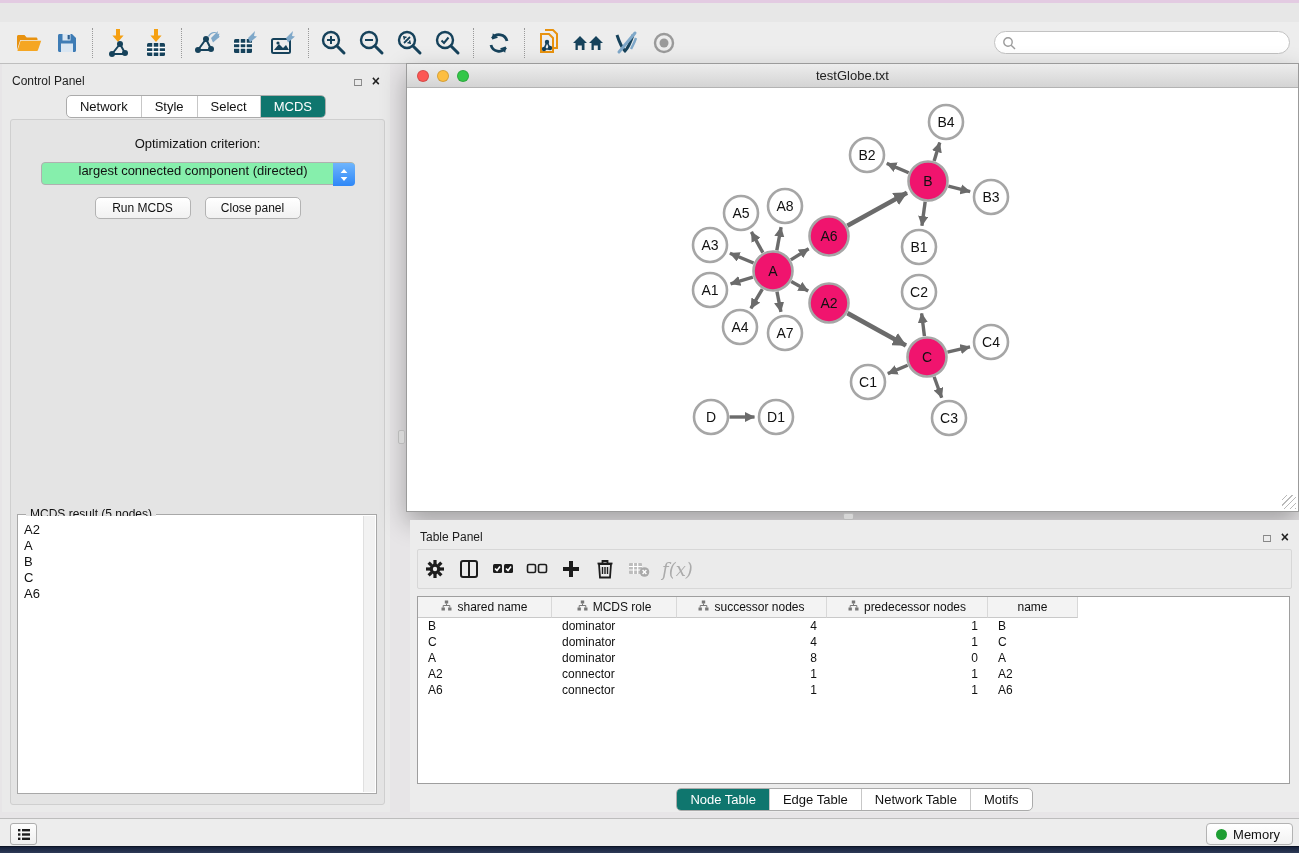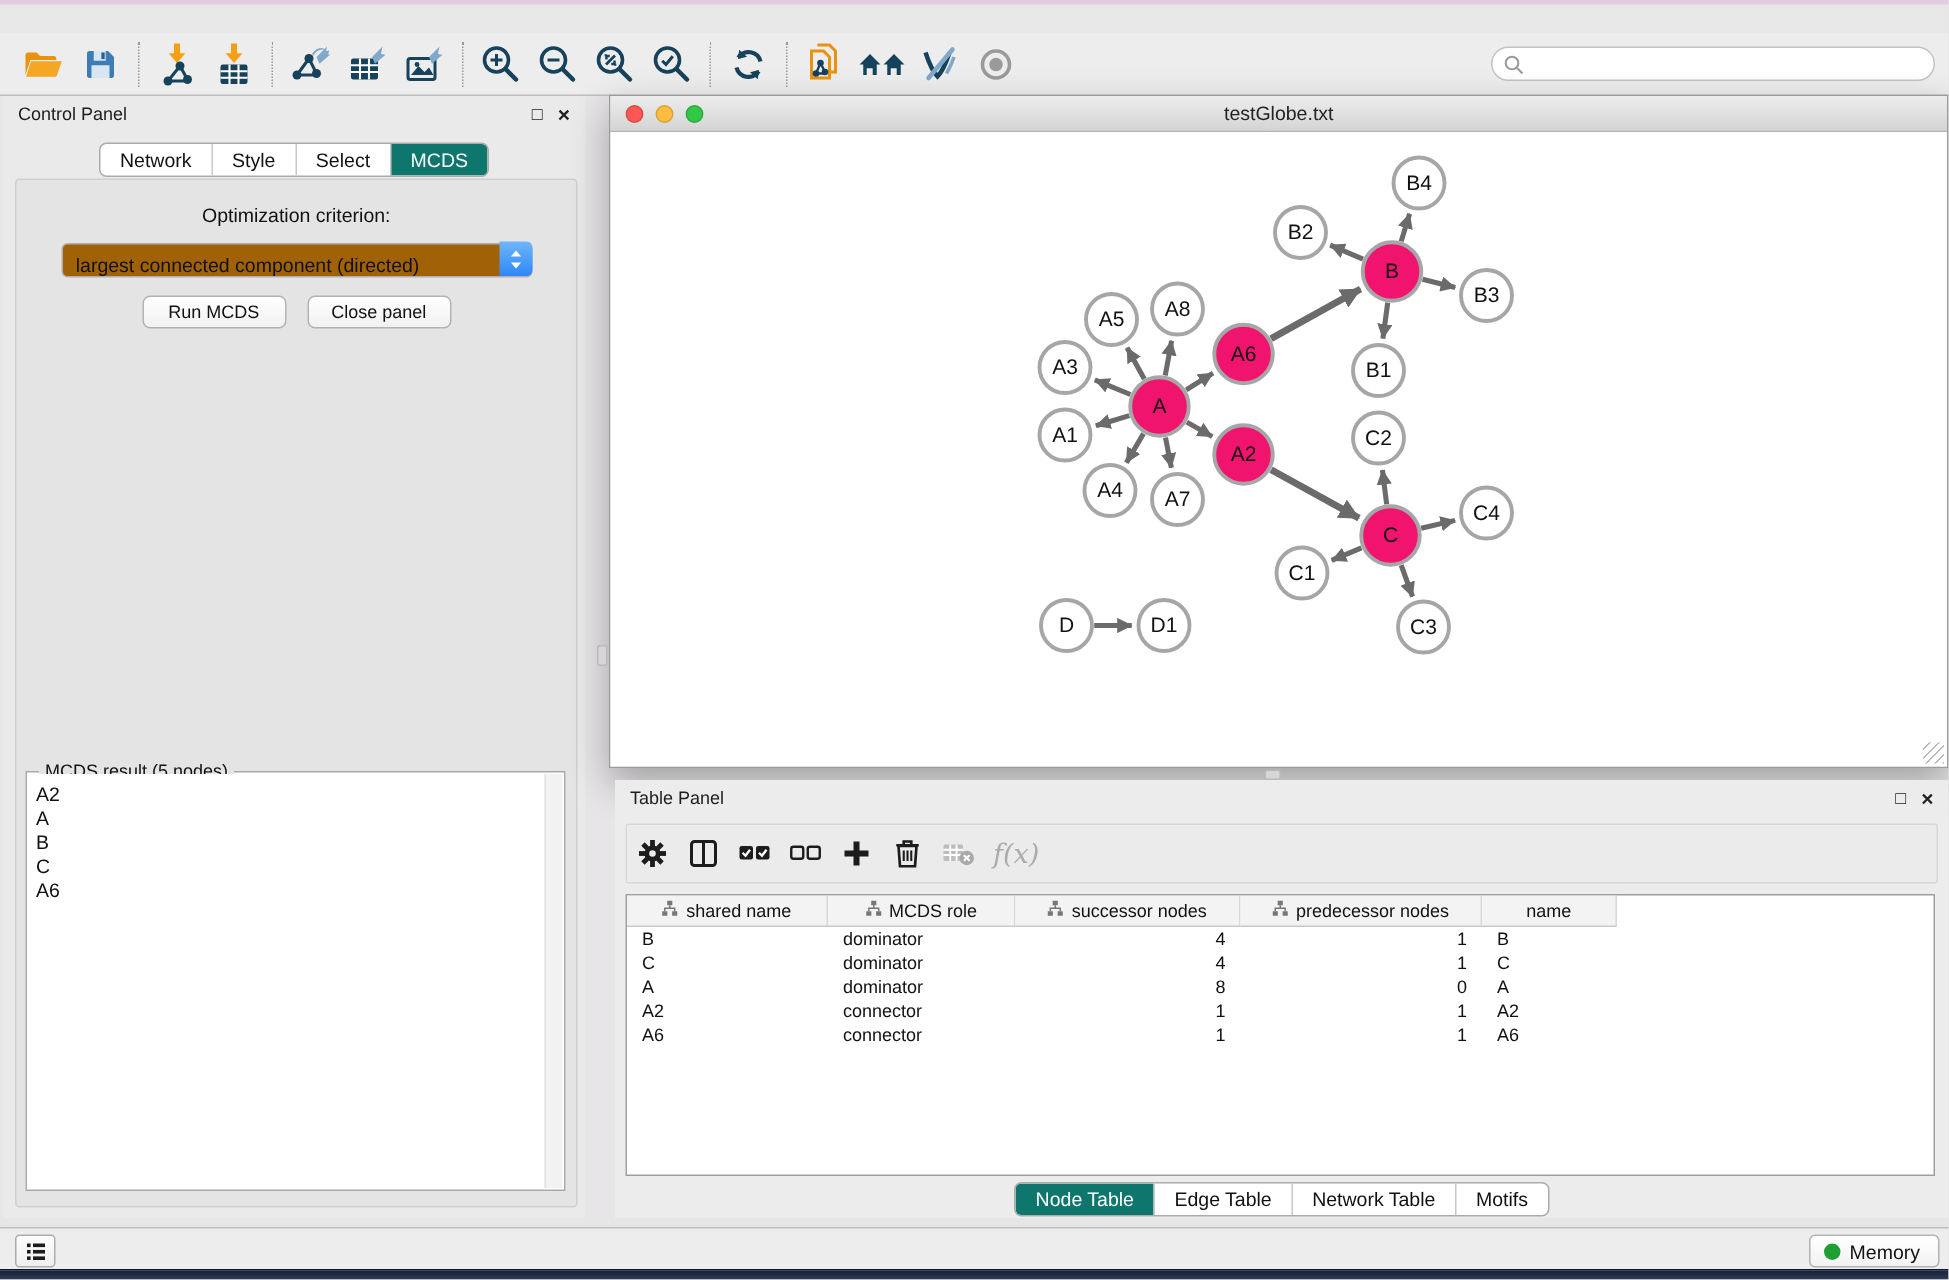--- a/index.html
+++ b/index.html
@@ -25,36 +25,36 @@
   .vsep { width:0; height:30px; border-left:1px dotted #9a9a9a; margin:0 6px; }
   .searchbox { position:absolute; right:9px; top:9px; width:296px; height:23px; background:#fff;
                border:1px solid #C2C2C2; border-radius:12px; display:flex; align-items:center; padding-left:7px; }
   .searchbox input { border:none; outline:none; flex:1; font-size:12px; background:transparent; height:100%; }
 
   
   .content { position:absolute; left:0; top:64px; width:100%; height:754px; background:#E7E5E7; }
 
   
   .control-panel { position:absolute; left:2px; top:0; width:388px; height:748px; background:#EAEAEA; }
-  .panel-header { height:24px; display:flex; align-items:center; padding:0 10px; font-size:12px; color:#1d1d1d; }
+  .panel-header { height:24px; display:flex; align-items:flex-end; padding:0 10px; font-size:12px; color:#1d1d1d; }
   .panel-header .ph-title { flex:1; }
   .ph-btn { font-size:12px; color:#222; margin-left:10px; line-height:1; cursor:default; }
   .ph-btn.close { font-weight:bold; font-size:14px; }
 
   .seg-row { display:flex; justify-content:center; margin-top:7px; }
   .segmented { display:inline-flex; background:#fff; border:1px solid #ABABAB; border-radius:5px; overflow:hidden; }
   .segmented .seg { padding:3px 13px; font-size:13px; color:#111; border-left:1px solid #C7C7C7; cursor:default; white-space:nowrap; }
   .segmented .seg:first-child { border-left:none; }
   .segmented .seg.active { background:#0f766e; color:#fff; }
 
   .cp-body { position:absolute; left:8px; top:55px; width:375px; height:686px;
              background:#E4E4E4; border:1px solid #CFCFCF; border-radius:3px; }
   .opt-label { text-align:center; margin-top:16px; font-size:13px; color:#111; }
-  .dropdown { position:relative; margin:11px auto 0; width:314px; height:23px; background:#a16207;
-              border:1px solid #B0B0B0; border-radius:4px; display:flex; align-items:flex-end; }
+  .dropdown { position:relative; margin:11px auto 0; width:314px; height:23px; background:#86efac;
+              border:1px solid #B0B0B0; border-radius:4px; display:flex; align-items:flex-start;padding-left:28px; }
   .dropdown .dd-value { flex:1; font-size:13px; color:#111; padding-left:9px; white-space:nowrap; overflow:hidden; }
   .dd-stepper { width:22px; height:23px; margin-right:-1px; background:linear-gradient(#6FB5FD,#2E87F7);
                 border-radius:0 4px 4px 0; display:flex; flex-direction:column; align-items:center; justify-content:center; }
   .dd-stepper svg { display:block; }
   .btn-row { display:flex; justify-content:center; gap:14px; margin-top:12px; }
   .push-btn { min-width:96px; padding:3px 14px; font-size:12px; color:#111; text-align:center;
               background:linear-gradient(#FFFFFF,#F1F1F1); border:1px solid #B3B3B3; border-radius:5px; }
 
   .groupbox { position:absolute; left:6px; top:394px; width:360px; height:280px; border:1px solid #A8A8A8; background:#fff; }
   .groupbox .gb-legend { position:absolute; left:8px; top:-8px; background:#E4E4E4; padding:0 4px; font-size:12px; color:#111; }

